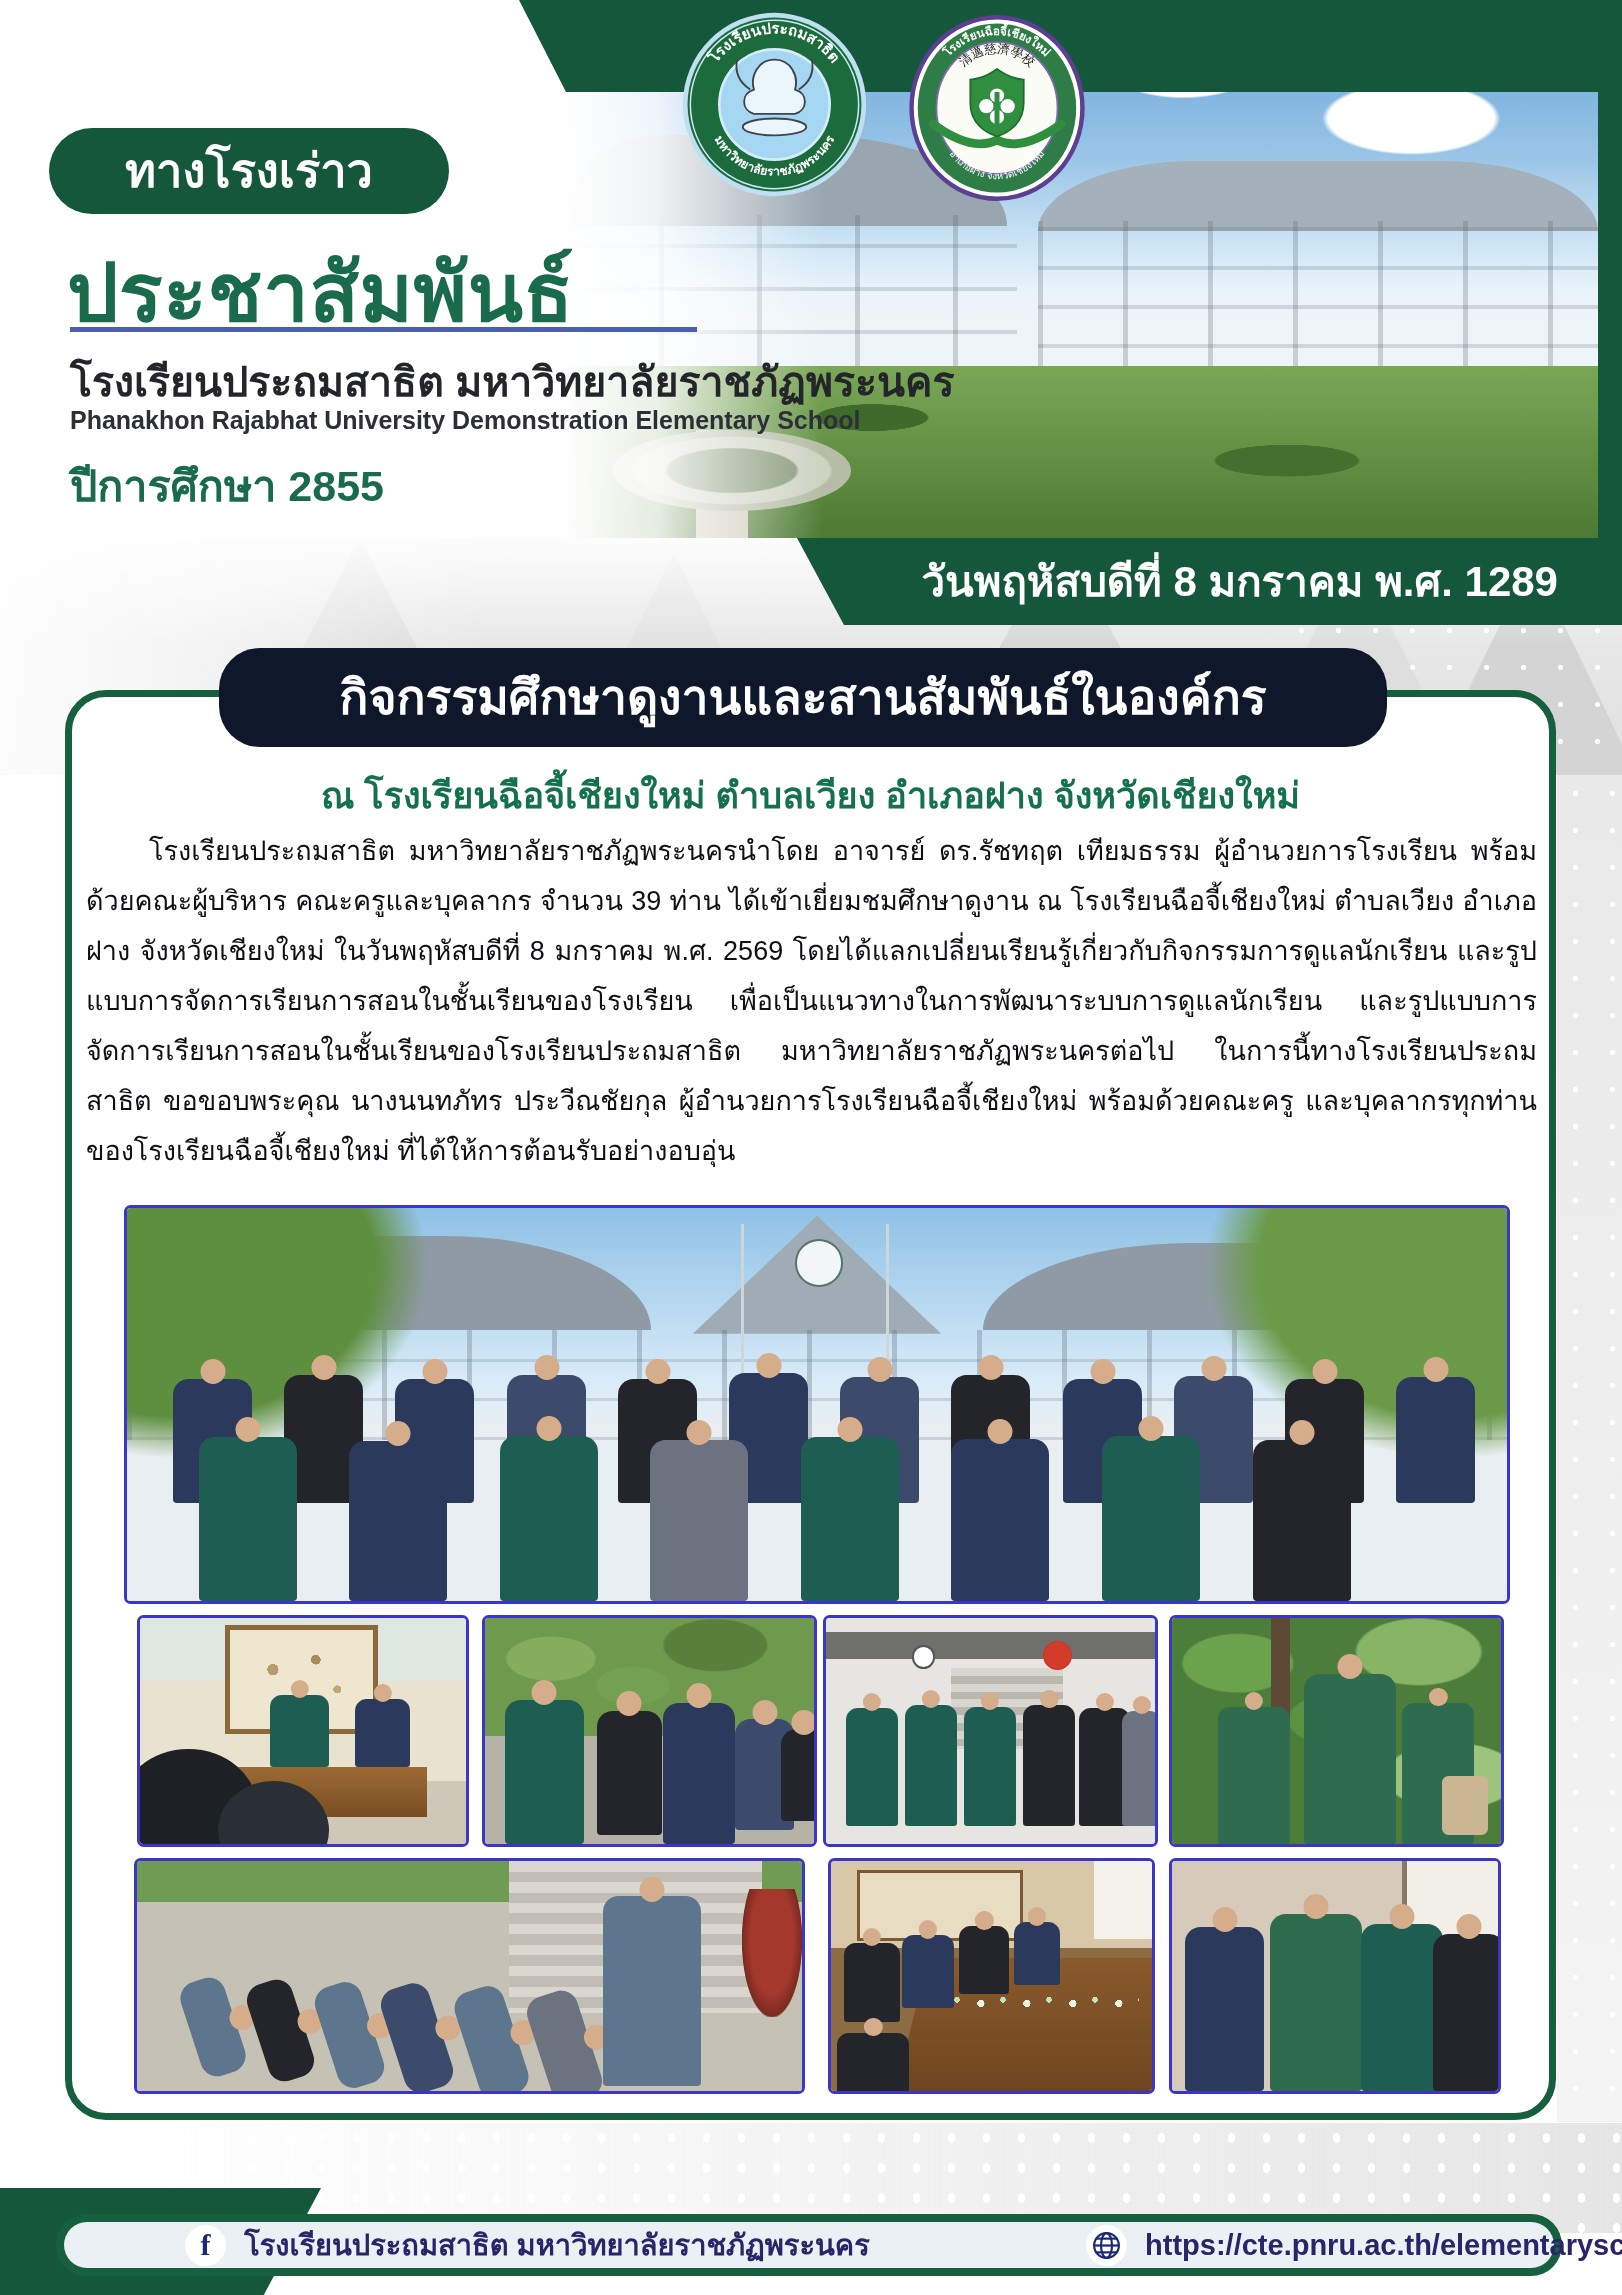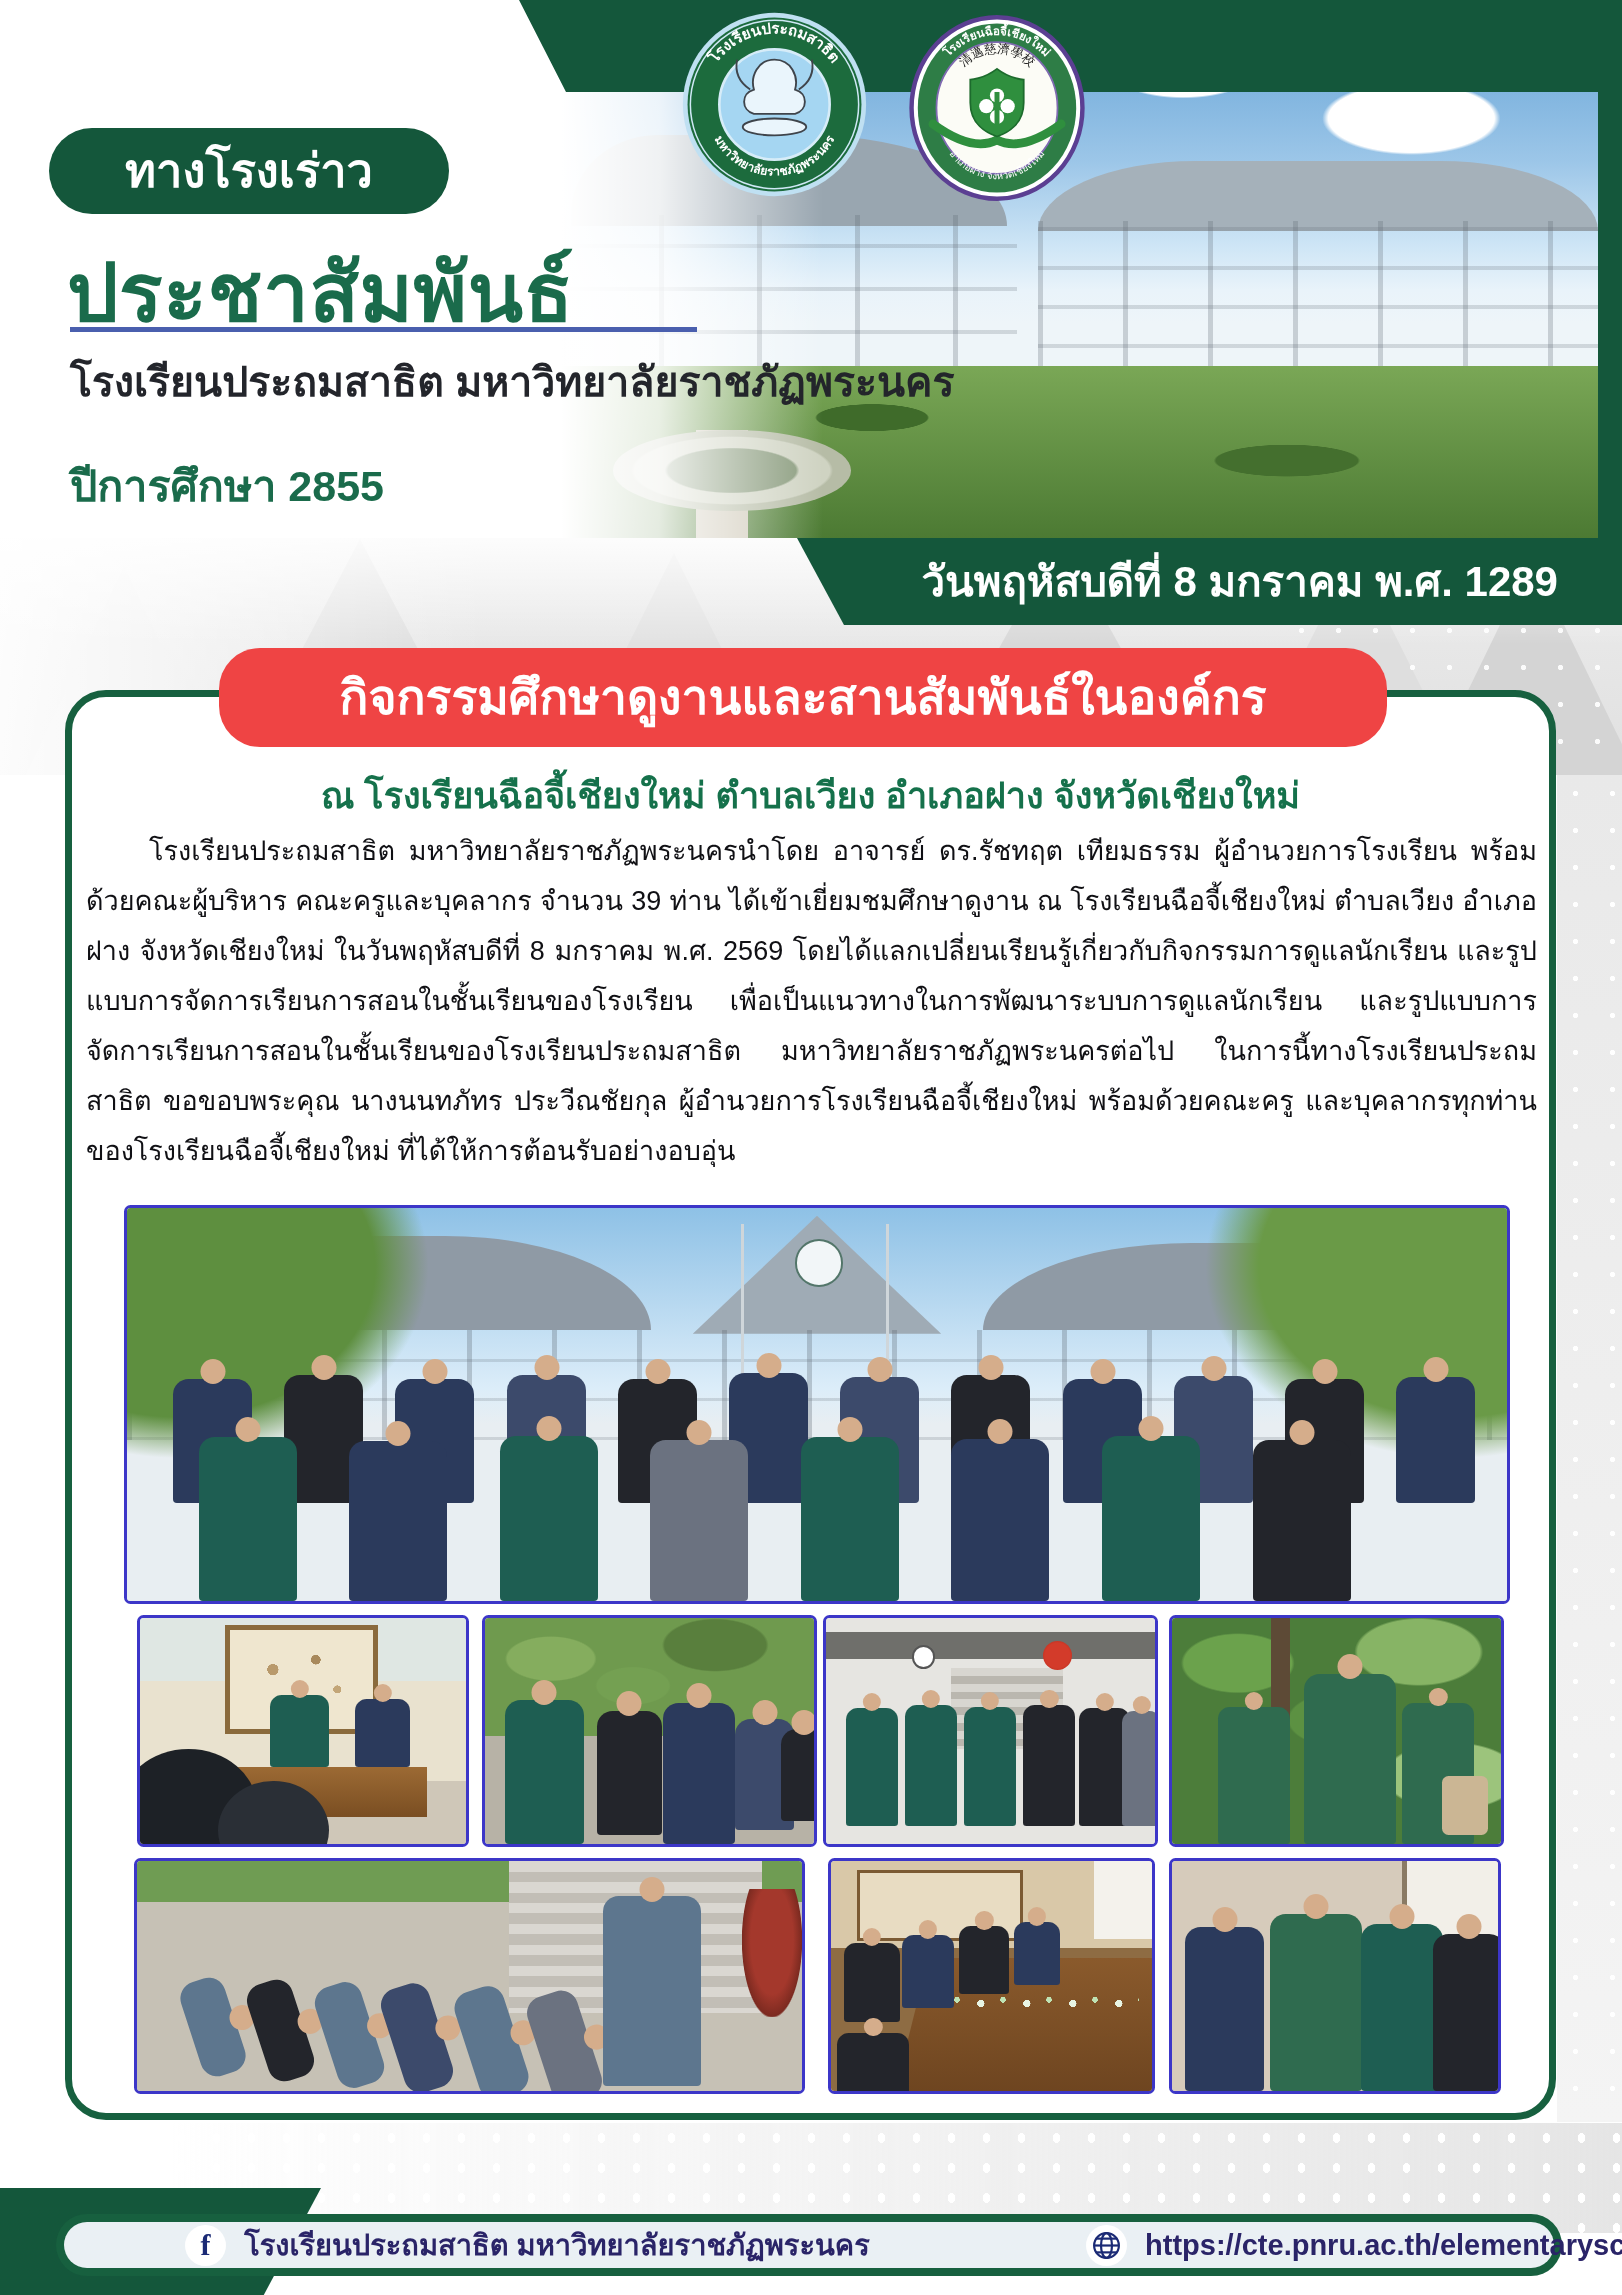--- a/index.html
+++ b/index.html
@@ -57,21 +57,21 @@
   .sch-th{left:70px;top:349px;font-size:41px;font-weight:700;color:#23252b;}
   .sch-en{left:70px;top:406px;font-size:25px;font-weight:700;color:#2c2f38;}
   .year{left:70px;top:452px;font-size:43px;font-weight:800;color:#1a6b4b;}
   .datebar{left:797px;top:538px;width:826px;height:87px;background:#14573b;
      clip-path:polygon(0 0,100% 0,100% 100%,47px 100%);}
   .datebar span{position:absolute;left:79px;right:19.6px;top:0;height:87px;line-height:87px;
      text-align:center;color:#fff;font-size:42px;font-weight:700;}
 
   
   .card{left:65px;top:690px;width:1491px;height:1430px;background:#fff;border:7.2px solid #17603f;border-radius:41px;box-sizing:border-box;}
-  .pill-headline{left:219px;top:648px;width:1168px;height:99px;border-radius:41px;background:#ef4444;
+  .pill-headline{left:219px;top:648px;width:1168px;height:99px;border-radius:41px;background:#0f172a;
      color:#fff;font-size:48px;font-weight:800;text-align:center;line-height:99px;}
   .subtitle{left:65px;top:767px;width:1491px;text-align:center;font-size:36px;font-weight:700;color:#15714b;}
   .bodytext{left:86px;top:826px;width:1451px;font-size:27px;line-height:50px;color:#101014;
      text-indent:63px;text-align:justify;}
 
   
   .ph{position:absolute;border:3.3px solid #3c36c8;border-radius:6.5px;overflow:hidden;background:#dfe5ea;box-sizing:border-box;}
   .fig{position:absolute;border-radius:15.7px 15.7px 3.9px 3.9px;}
   .fig::before{content:"";position:absolute;left:50%;top:-19.6px;transform:translateX(-50%);
      width:25px;height:25px;border-radius:50%;background:#d5ad8b;}
@@ -171,20 +171,21 @@
       <textPath href="#rsBot" startOffset="50%" text-anchor="middle" side="right">อำเภอฝาง จังหวัดเชียงใหม่</textPath>
     </text>
   </svg>
 
   <div class="abs badge">
     <span>ทางโรงเร่าว</span>
   </div>
   <div class="abs title">ประชาสัมพันธ์</div>
   <div class="abs rule"></div>
   <div class="abs sch-th">โรงเรียนประถมสาธิต มหาวิทยาลัยราชภัฏพระนคร</div>
+  <div class="abs sch-en">Phanakhon Rajabhat University Demonstration Elementary School</div>
   <div class="abs year">ปีการศึกษา 2855</div>
 
   <div class="abs datebar">
     <span>วันพฤหัสบดีที่ 8 มกราคม พ.ศ. 1289</span>
   </div>
 
   <div class="abs card"></div>
   <div class="abs pill-headline">
     <span>กิจกรรมศึกษาดูงานและสานสัมพันธ์ในองค์กร</span>
   </div>

